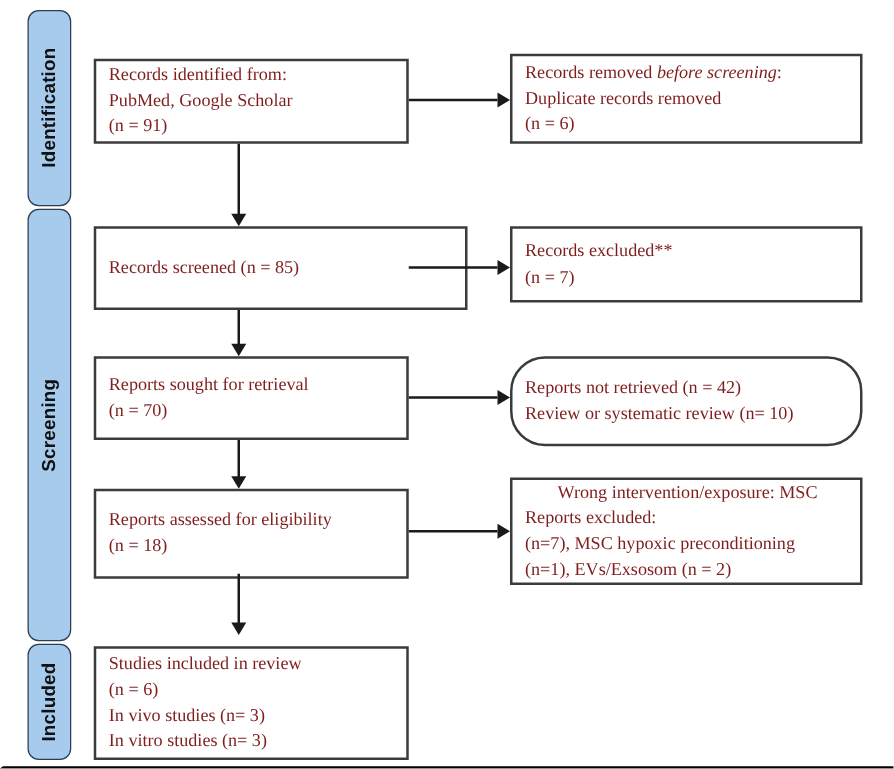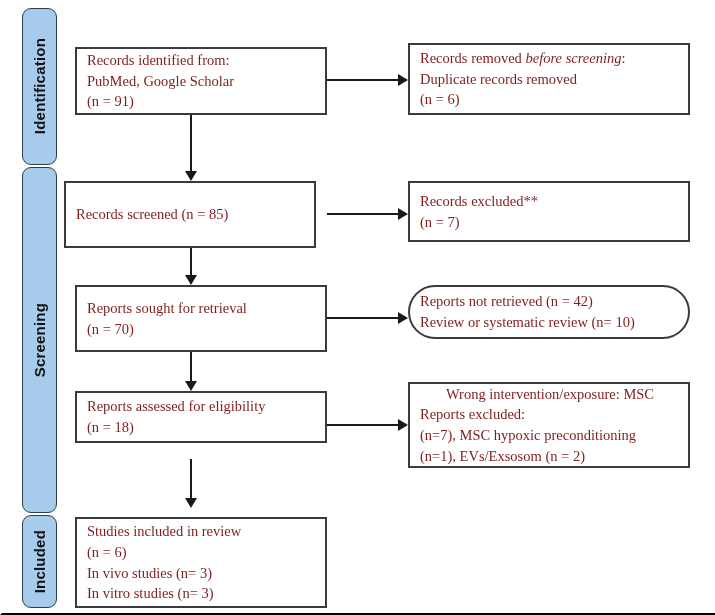--- a/index.html
+++ b/index.html
@@ -129,52 +129,52 @@
     <div class="line">Duplicate records removed</div>
     <div class="line">(n = 6)</div>
   </div>
 
   <div class="conn h" style="left:327px; top:79px; width:71px;"></div>
   <div class="arrow-right" style="left:398px; top:74px;"></div>
 
   <div class="conn v" style="left:190px; top:115px; height:58px;"></div>
   <div class="arrow-down" style="left:185px; top:171px;"></div>
 
-  <div class="box" style="left:64px; top:181px; width:252px; height:67px;">
+  <div class="box" style="left:75px; top:181px; width:299px; height:67px;">
     <div class="line">Records screened (n = 85)</div>
   </div>
 
   <div class="box" style="left:408px; top:181px; width:282px; height:61px;">
     <div class="line">Records excluded**</div>
     <div class="line">(n = 7)</div>
   </div>
 
   <div class="conn h" style="left:327px; top:213px; width:71px;"></div>
   <div class="arrow-right" style="left:398px; top:208px;"></div>
 
   <div class="conn v" style="left:190px; top:248px; height:29px;"></div>
   <div class="arrow-down" style="left:185px; top:275px;"></div>
 
   <div class="box" style="left:75px; top:285px; width:252px; height:67px;">
     <div class="line">Reports sought for retrieval</div>
     <div class="line">(n = 70)</div>
   </div>
 
-  <div class="box" style="left:408px; top:285px; width:282px; height:54px;border-radius:28px;">
+  <div class="box" style="left:408px; top:285px; width:282px; height:72px;border-radius:28px;">
     <div class="line">Reports not retrieved (n = 42)</div>
     <div class="line">Review or systematic review (n= 10)</div>
   </div>
 
   <div class="conn h" style="left:327px; top:317px; width:71px;"></div>
   <div class="arrow-right" style="left:398px; top:312px;"></div>
 
   <div class="conn v" style="left:190px; top:352px; height:31px;"></div>
   <div class="arrow-down" style="left:185px; top:381px;"></div>
 
-  <div class="box" style="left:75px; top:391px; width:252px; height:52px;">
+  <div class="box" style="left:75px; top:391px; width:252px; height:72px;">
     <div class="line">Reports assessed for eligibility</div>
     <div class="line">(n = 18)</div>
   </div>
 
   <div class="box" style="left:408px; top:382px; width:282px; height:86px;">
     <div class="line indent">Wrong intervention/exposure: MSC</div>
     <div class="line">Reports excluded:</div>
     <div class="line">(n=7), MSC hypoxic preconditioning</div>
     <div class="line">(n=1), EVs/Exsosom (n = 2)</div>
   </div>

